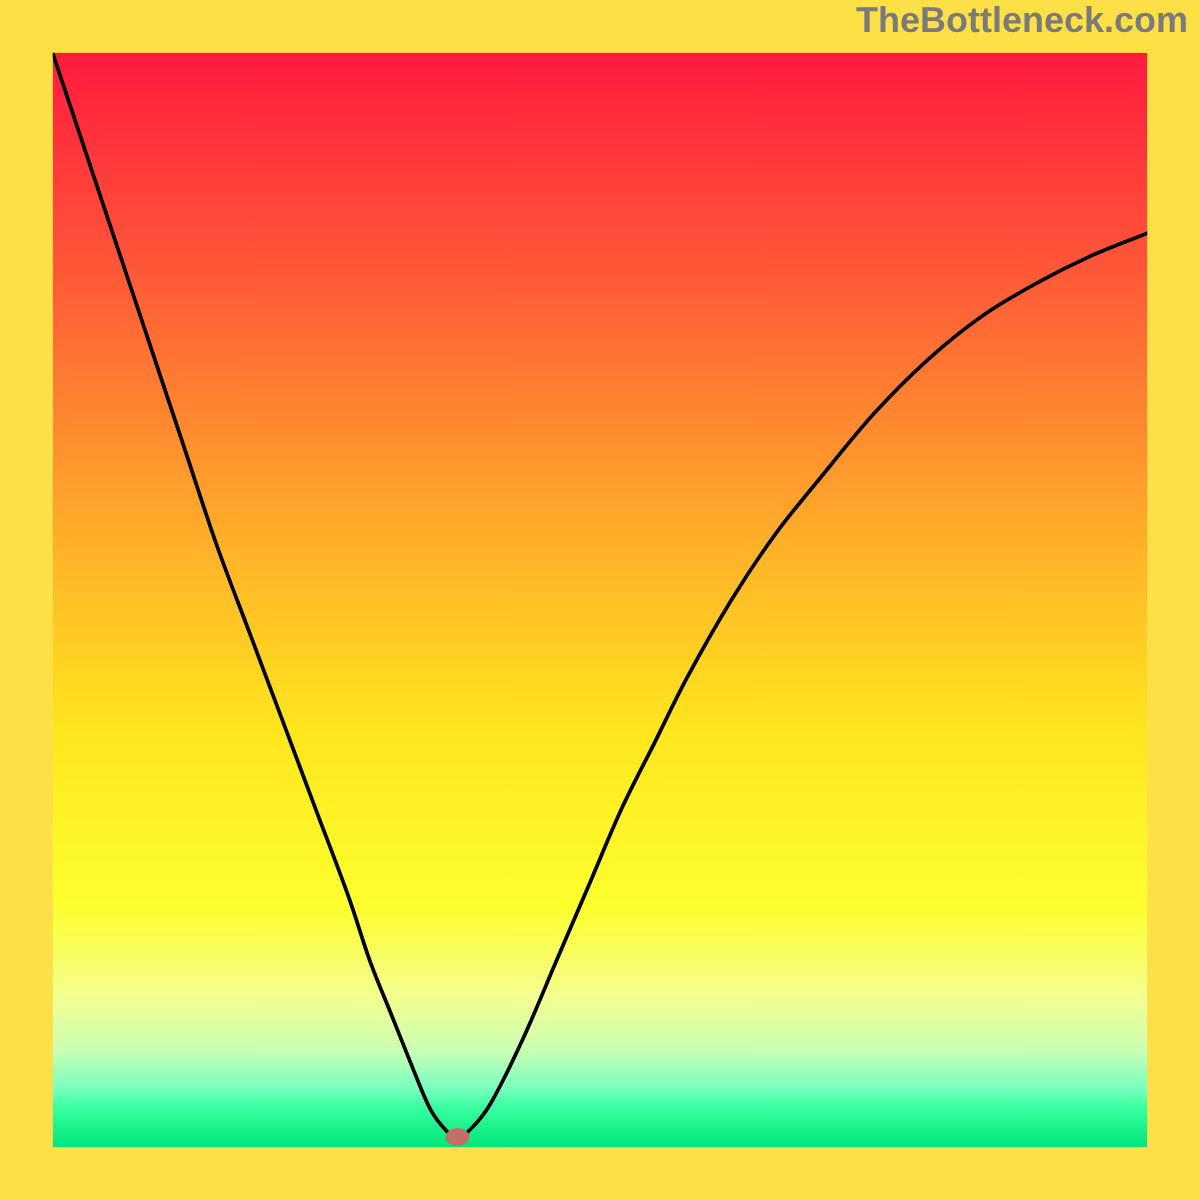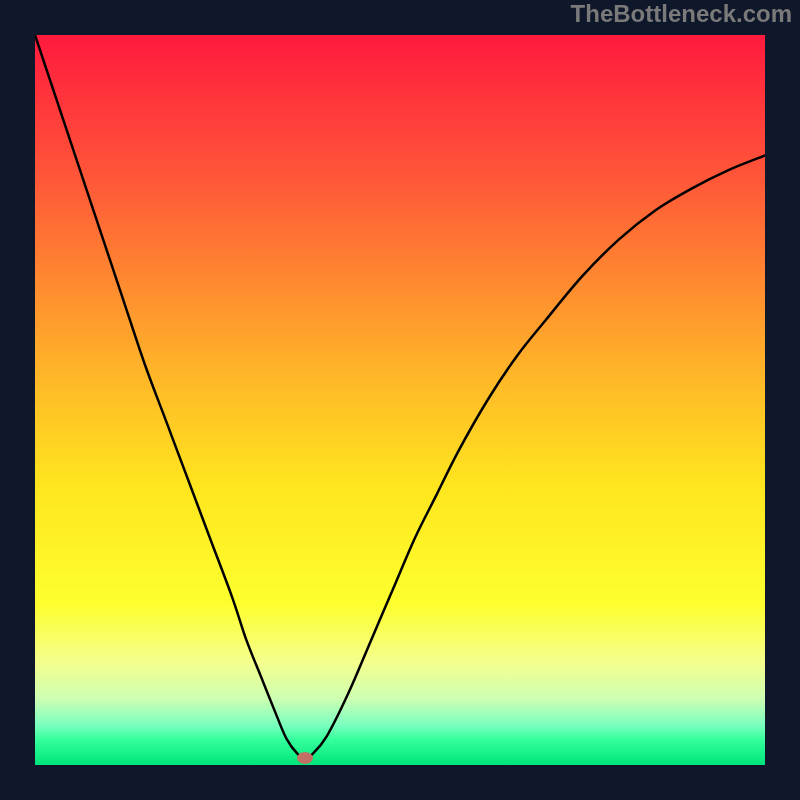--- a/index.html
+++ b/index.html
@@ -7,21 +7,21 @@
     padding: 0;
     width: 800px;
     height: 800px;
     overflow: hidden;
     background: #ffffff;
   }
   .canvas {
     position: relative;
     width: 800px;
     height: 800px;
-    background: #0f172a;
+    background: #fde047;
   }
   .watermark {
     position: absolute;
     top: 0;
     right: 8px;
     color: #7a7a7a;
     font-family: Arial, Helvetica, sans-serif;
     font-size: 24px;
     font-weight: 600;
     z-index: 10;

